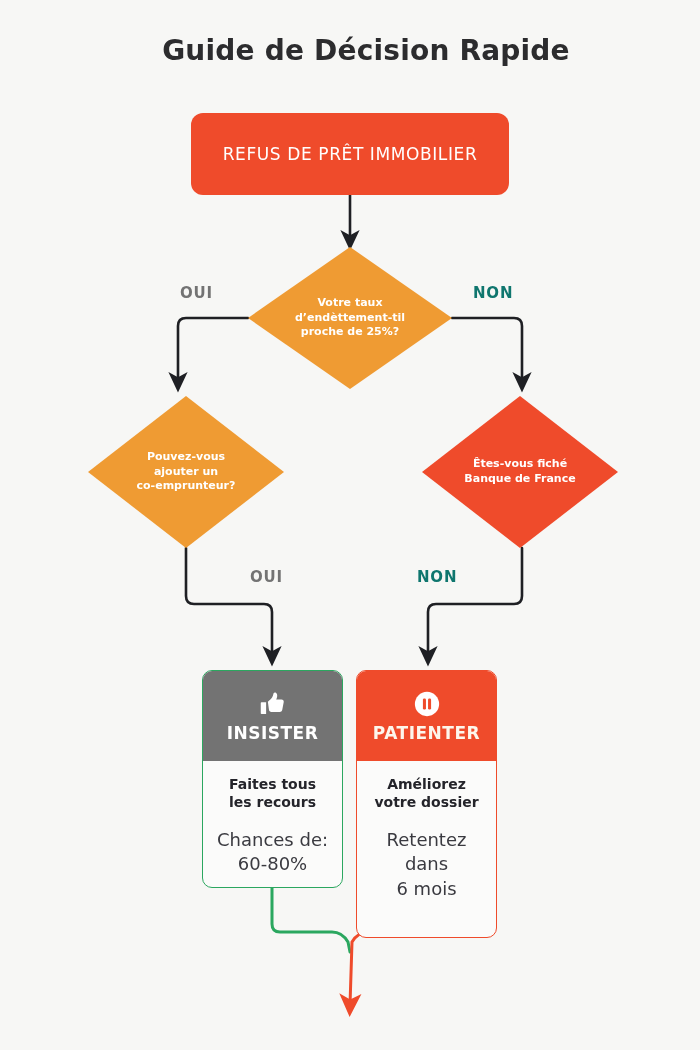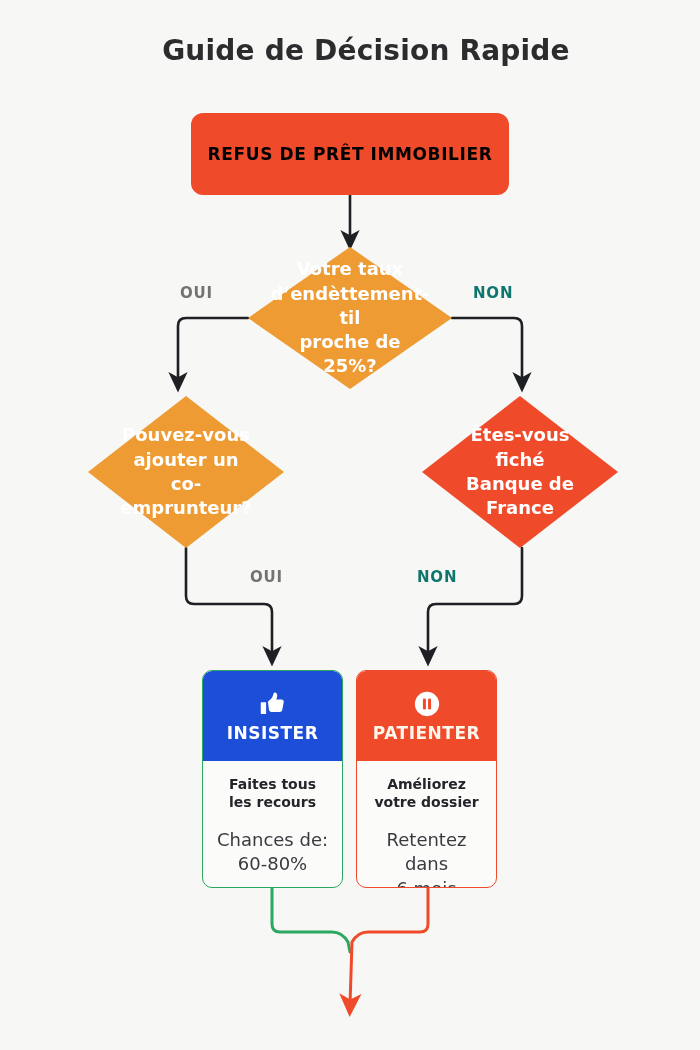--- a/index.html
+++ b/index.html
@@ -47,23 +47,23 @@
     width: 318px;
     height: 82px;
     background: #ef4b2b;
     border-radius: 12px;
     display: flex;
     align-items: center;
     justify-content: center;
     box-sizing: border-box;
   }
   .start-box .label {
-    color: #000000;
+    color: #ffffff;
     font-size: 17px;
-    font-weight: bold;
+    font-weight: normal;
     letter-spacing: 0.6px;
     text-align: center;
   }
 
   
   .diamond {
     position: absolute;
     display: flex;
     align-items: center;
     justify-content: center;
@@ -72,21 +72,21 @@
     position: absolute;
     left: 0; top: 0;
     width: 100%;
     height: 100%;
     clip-path: polygon(50% 0%, 100% 50%, 50% 100%, 0% 50%);
   }
   .diamond .dtext {
     position: relative;
     z-index: 2;
     color: #ffffff;
-    font-size: 18px;
+    font-size: 11px;
     font-weight: bold;
     text-align: center;
     line-height: 1.35;
     width: 78%;
   }
   #diamond-taux {
     left: 248px; top: 247px;
     width: 204px; height: 142px;
   }
   #diamond-taux .shape { background: #ef9b33; }
@@ -122,32 +122,32 @@
     border-radius: 10px;
     overflow: hidden;
     background: #fbfbfa;
     box-sizing: border-box;
   }
   #card-insister {
     left: 202px; top: 670px; height: 218px;
     border: 1.5px solid #2ba75f;
   }
   #card-patienter {
-    left: 356px; top: 670px; height: 218px;
+    left: 356px; top: 670px; height: 268px;
     border: 1.5px solid #ef4b2b;
   }
   .card-head {
     height: 90px;
     display: flex;
     flex-direction: column;
     align-items: center;
     justify-content: center;
     gap: 4px;
   }
-  #card-insister .card-head { background: #1d4ed8; }
+  #card-insister .card-head { background: #737373; }
   #card-patienter .card-head { background: #ef4b2b; }
   .card-head .card-title {
     color: #ffffff;
     font-size: 17px;
     font-weight: bold;
     letter-spacing: 0.5px;
   }
   #card-patienter .card-head .card-title { color: #fdf6ec; }
   .card-icon {
     width: 30px;

